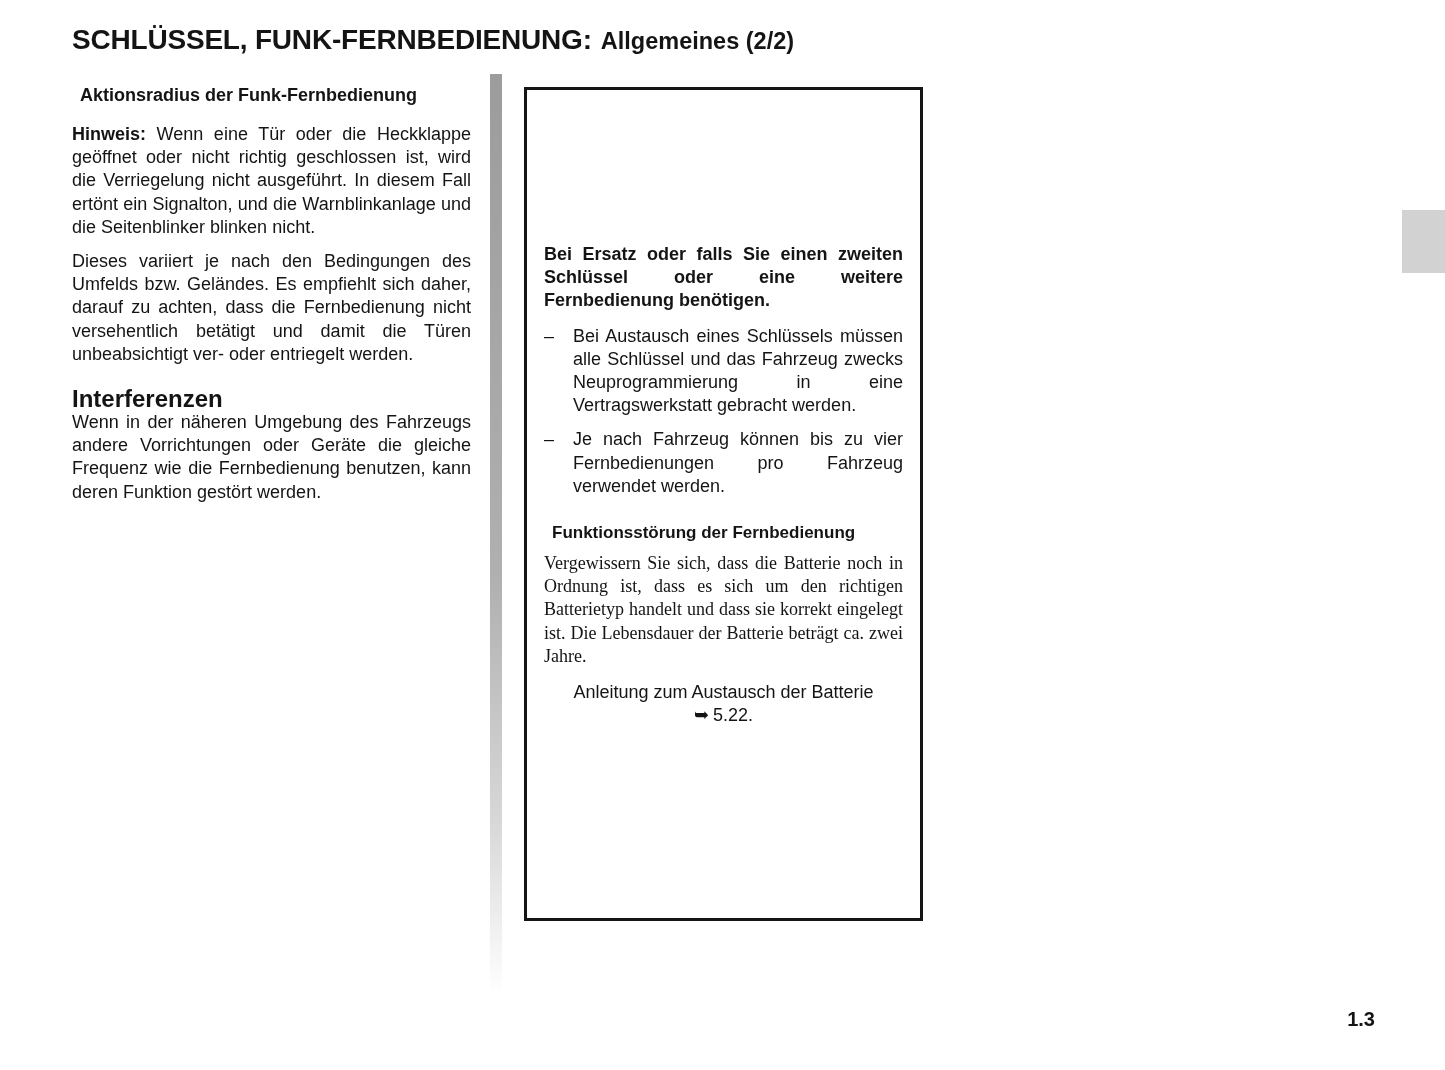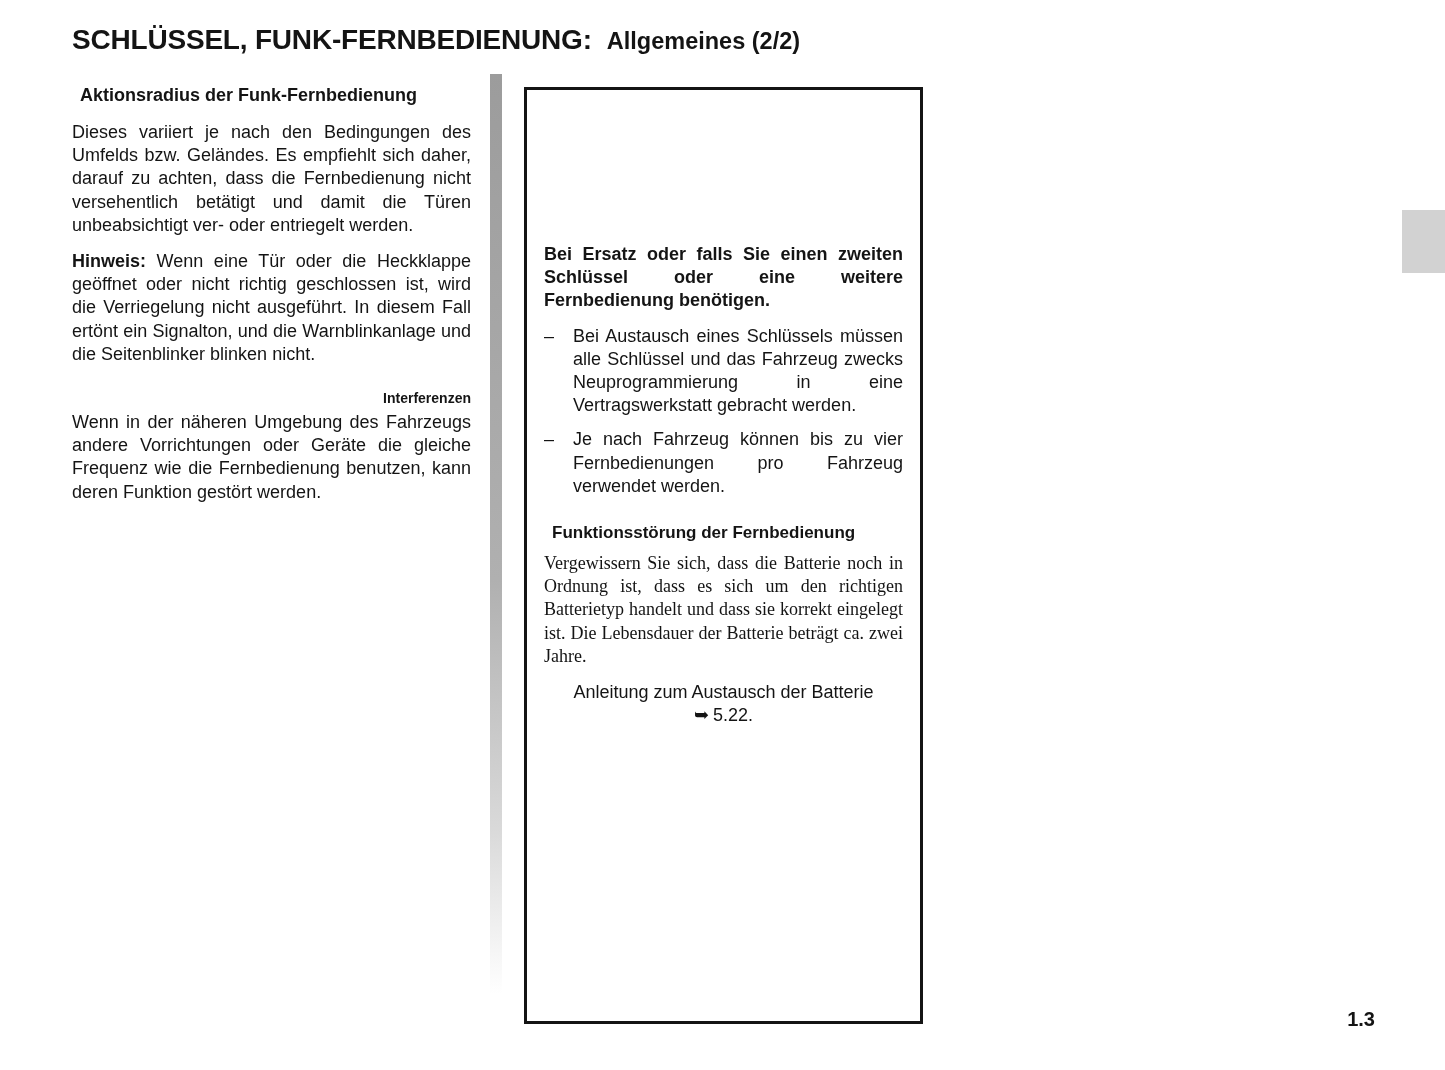--- a/index.html
+++ b/index.html
@@ -16,41 +16,41 @@
     background:var(--page_bg);
     font-family:"Liberation Sans","DejaVu Sans",sans-serif;
     color:var(--text);
     -webkit-font-smoothing:antialiased;
   }
   .page{position:relative;width:1445px;height:1070px;background:var(--page_bg);overflow:hidden;}
 
   
   .title{position:absolute;left:72px;top:20px;margin:0;white-space:nowrap;font-weight:bold;}
   .title-main{font-size:28px;letter-spacing:-0.2px;margin-top:47px;}
-  .title-sub{font-size:23.5px;margin-left:15px;}
+  .title-sub{font-size:23.5px;margin-left:9px;}
 
   
   .left-col{position:absolute;left:72px;top:72px;width:399px;}
   .left-col h2{font-size:18px;line-height:30px;margin:8px;font-weight:bold;letter-spacing:0;}
   .para{font-size:18px;line-height:23.2px;text-align:justify;margin:0;}
   .p1{margin-top:11px;}
   .p-note{margin-top:13px;}
-  .sub-heading{font-size:14px;font-weight:bold;margin:21px 0 0 0;line-height:23px;text-align:right;}
+  .sub-heading{font-size:24px;font-weight:bold;margin:21px 0 0 0;line-height:23px;}
   .p-tight{margin-top:1px;}
   b.inline-label{font-weight:bold;}
 
   
   .divider{
     position:absolute;left:490px;top:74px;width:12px;height:920px;
     background:linear-gradient(to bottom,var(--divider_top) 0%,var(--divider_mid) 55%,#d9d9d9 82%,rgba(255,255,255,0) 100%);
   }
 
   
   .info-box{
-    position:absolute;left:524px;top:87px;width:399px;height:937px;
+    position:absolute;left:524px;top:87px;width:399px;height:834px;
     box-sizing:border-box;border:3px solid var(--box_border);
     padding:153px 17px 0 17px;background:var(--page_bg);
   }
   .info-box .para{font-size:18px;line-height:23.2px;}
   .box-intro{font-weight:bold;margin-top:0;}
   .box-p{margin-top:11px;}
   .bullets{margin-top:12px;}
   .bullet{display:flex;margin-top:11px;}
   .bullet:first-child{margin-top:0;}
   .bullet .marker{flex:none;width:29px;font-size:18px;line-height:23.2px;}
@@ -67,22 +67,22 @@
 </style>
 </head>
 <body>
 
 <div class="page">
 
   <h1 class="title"><span class="title-main">SCHLÜSSEL, FUNK-FERNBEDIENUNG:</span><span class="title-sub">Allgemeines (2/2)</span></h1>
 
   <div class="left-col">
     <h2>Aktionsradius der Funk-Fernbedienung</h2>
+    <p class="para p-note"><b class="inline-label">Hinweis:</b><span> Wenn eine Tür oder die Heckklappe geöffnet oder nicht richtig geschlossen ist, wird die Verriegelung nicht ausgeführt. In diesem Fall ertönt ein Signalton, und die Warnblinkanlage und die Seitenblinker blinken nicht.</span></p>
     <p class="para p1">Dieses variiert je nach den Bedingungen des Umfelds bzw. Geländes. Es empfiehlt sich daher, darauf zu achten, dass die Fernbedienung nicht versehentlich betätigt und damit die Türen unbeabsichtigt ver- oder entriegelt werden.</p>
-    <p class="para p-note"><b class="inline-label">Hinweis:</b><span> Wenn eine Tür oder die Heckklappe geöffnet oder nicht richtig geschlossen ist, wird die Verriegelung nicht ausgeführt. In diesem Fall ertönt ein Signalton, und die Warnblinkanlage und die Seitenblinker blinken nicht.</span></p>
     <h3 class="sub-heading">Interferenzen</h3>
     <p class="para p-tight">Wenn in der näheren Umgebung des Fahrzeugs andere Vorrichtungen oder Geräte die gleiche Frequenz wie die Fernbedienung benutzen, kann deren Funktion gestört werden.</p>
   </div>
 
   <div class="divider"></div>
 
   <div class="info-box">
     <p class="para box-intro">Bei Ersatz oder falls Sie einen zweiten Schlüssel oder eine weitere Fernbedienung benötigen.</p>
 
     <div class="bullets">

